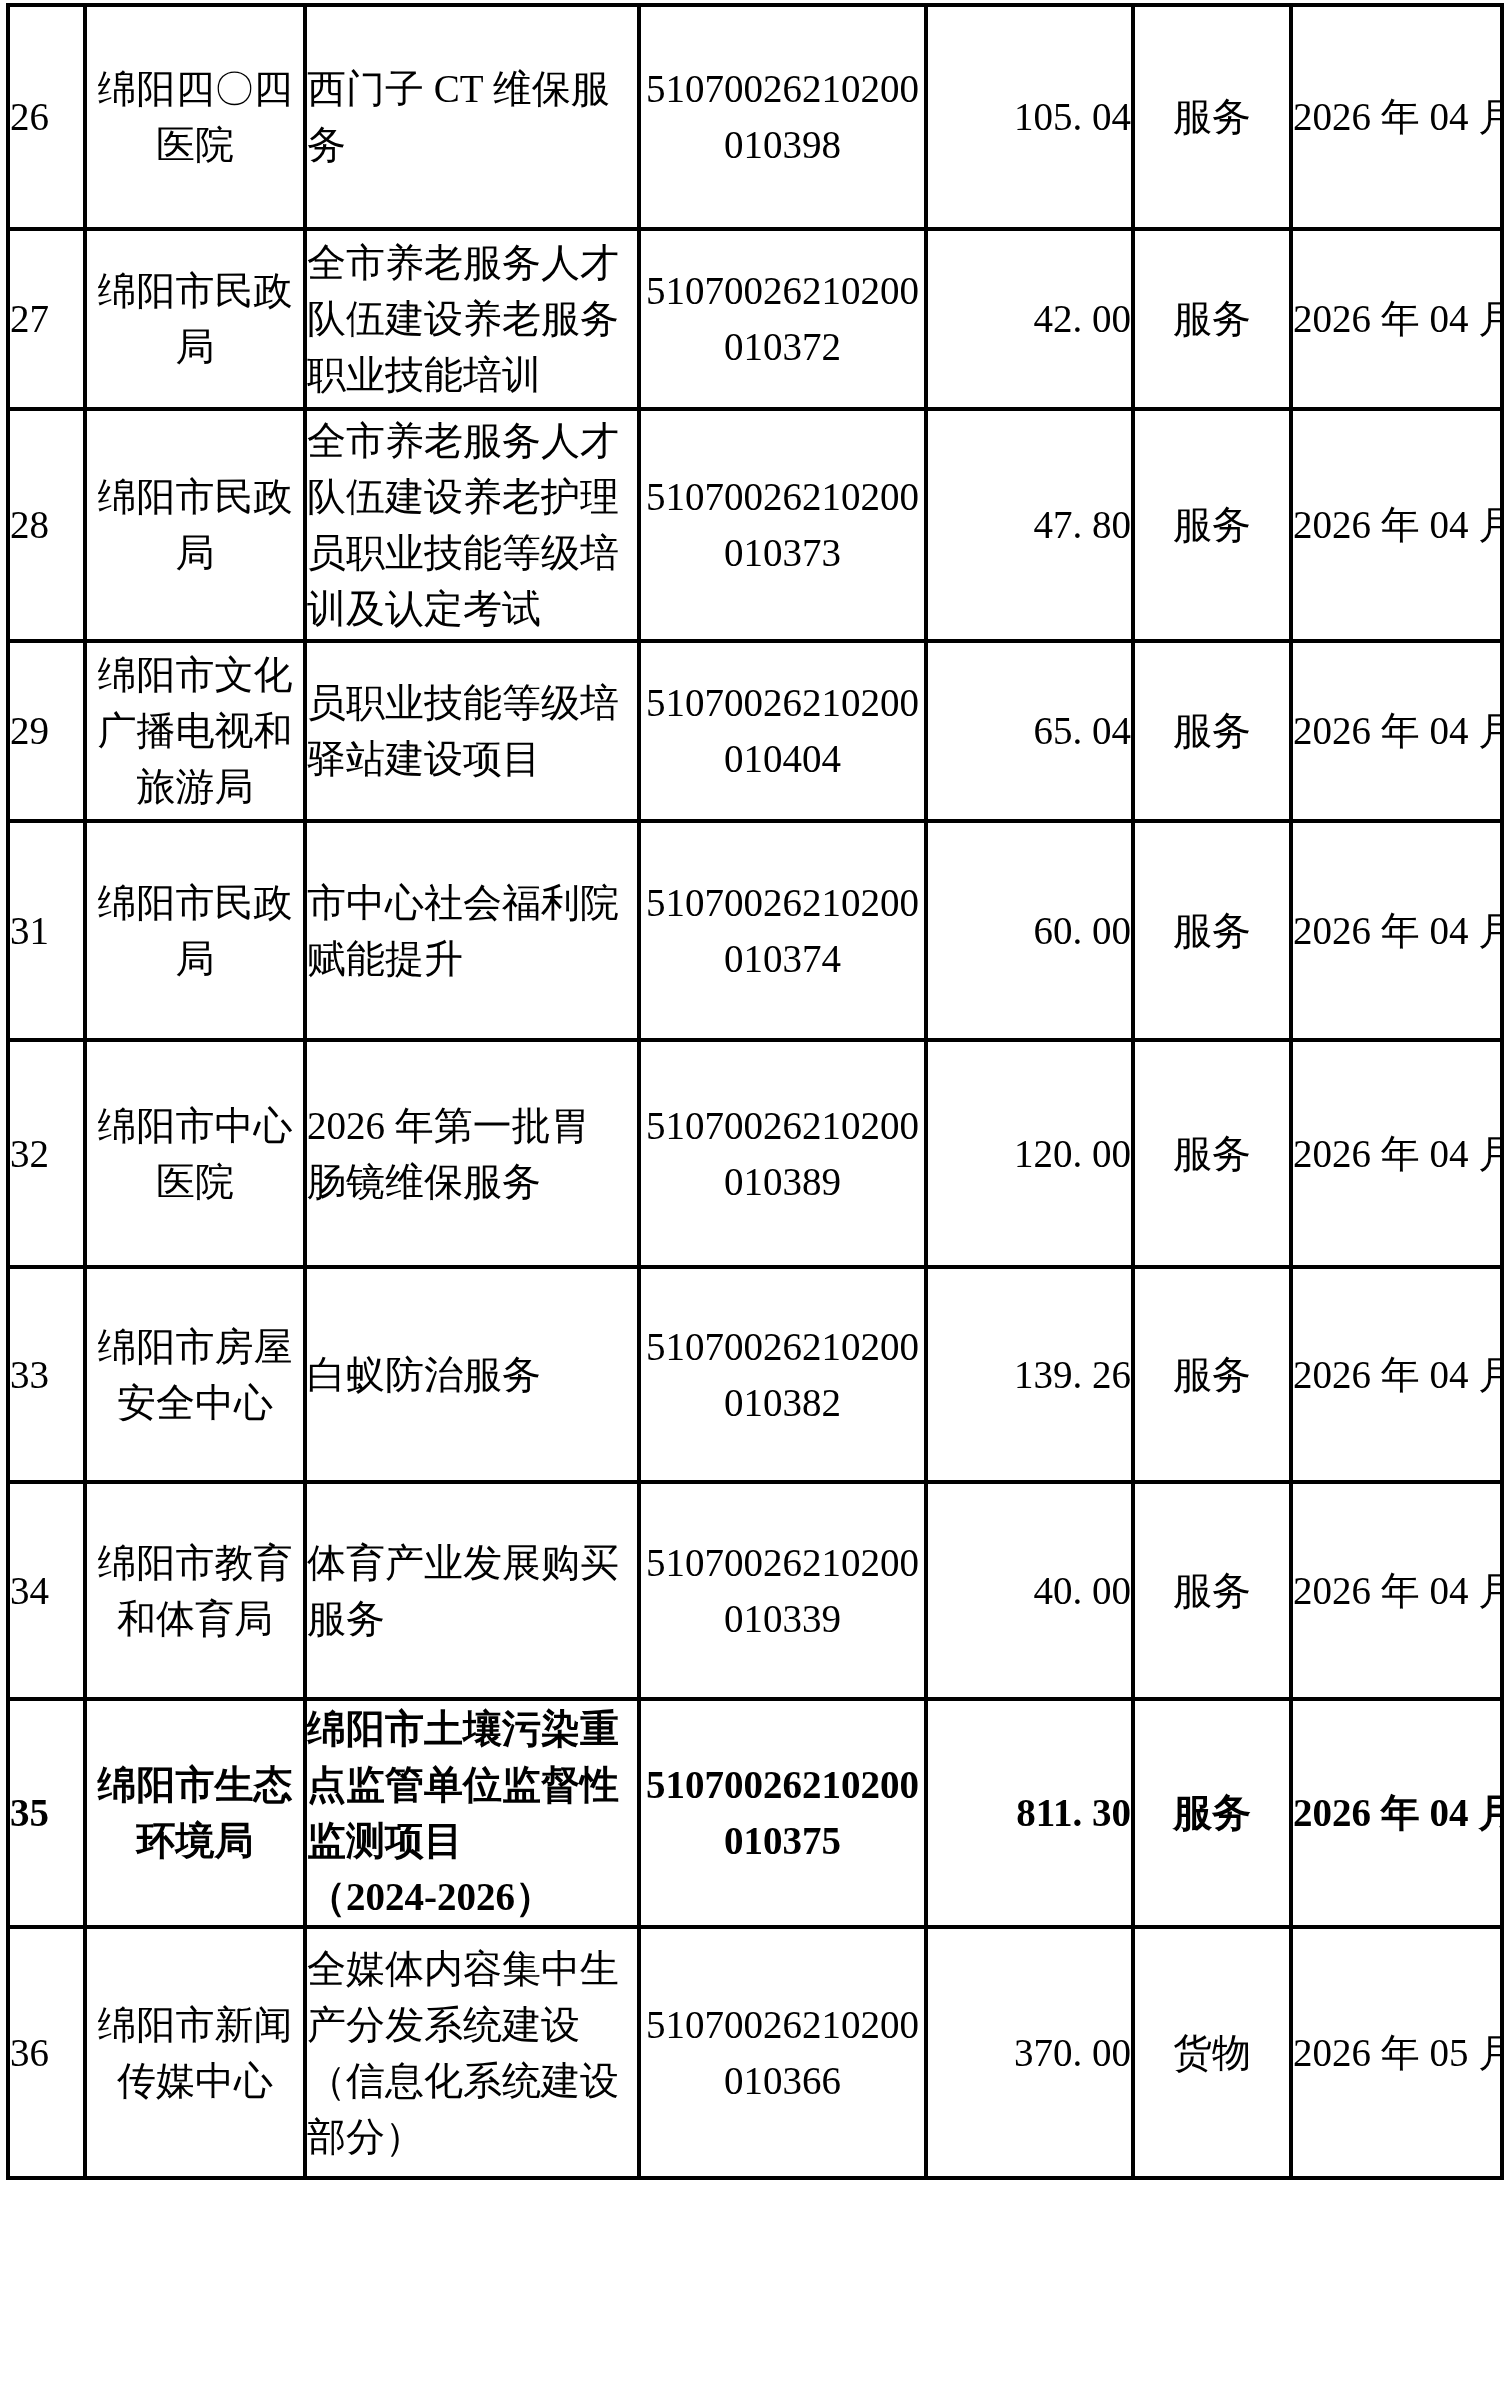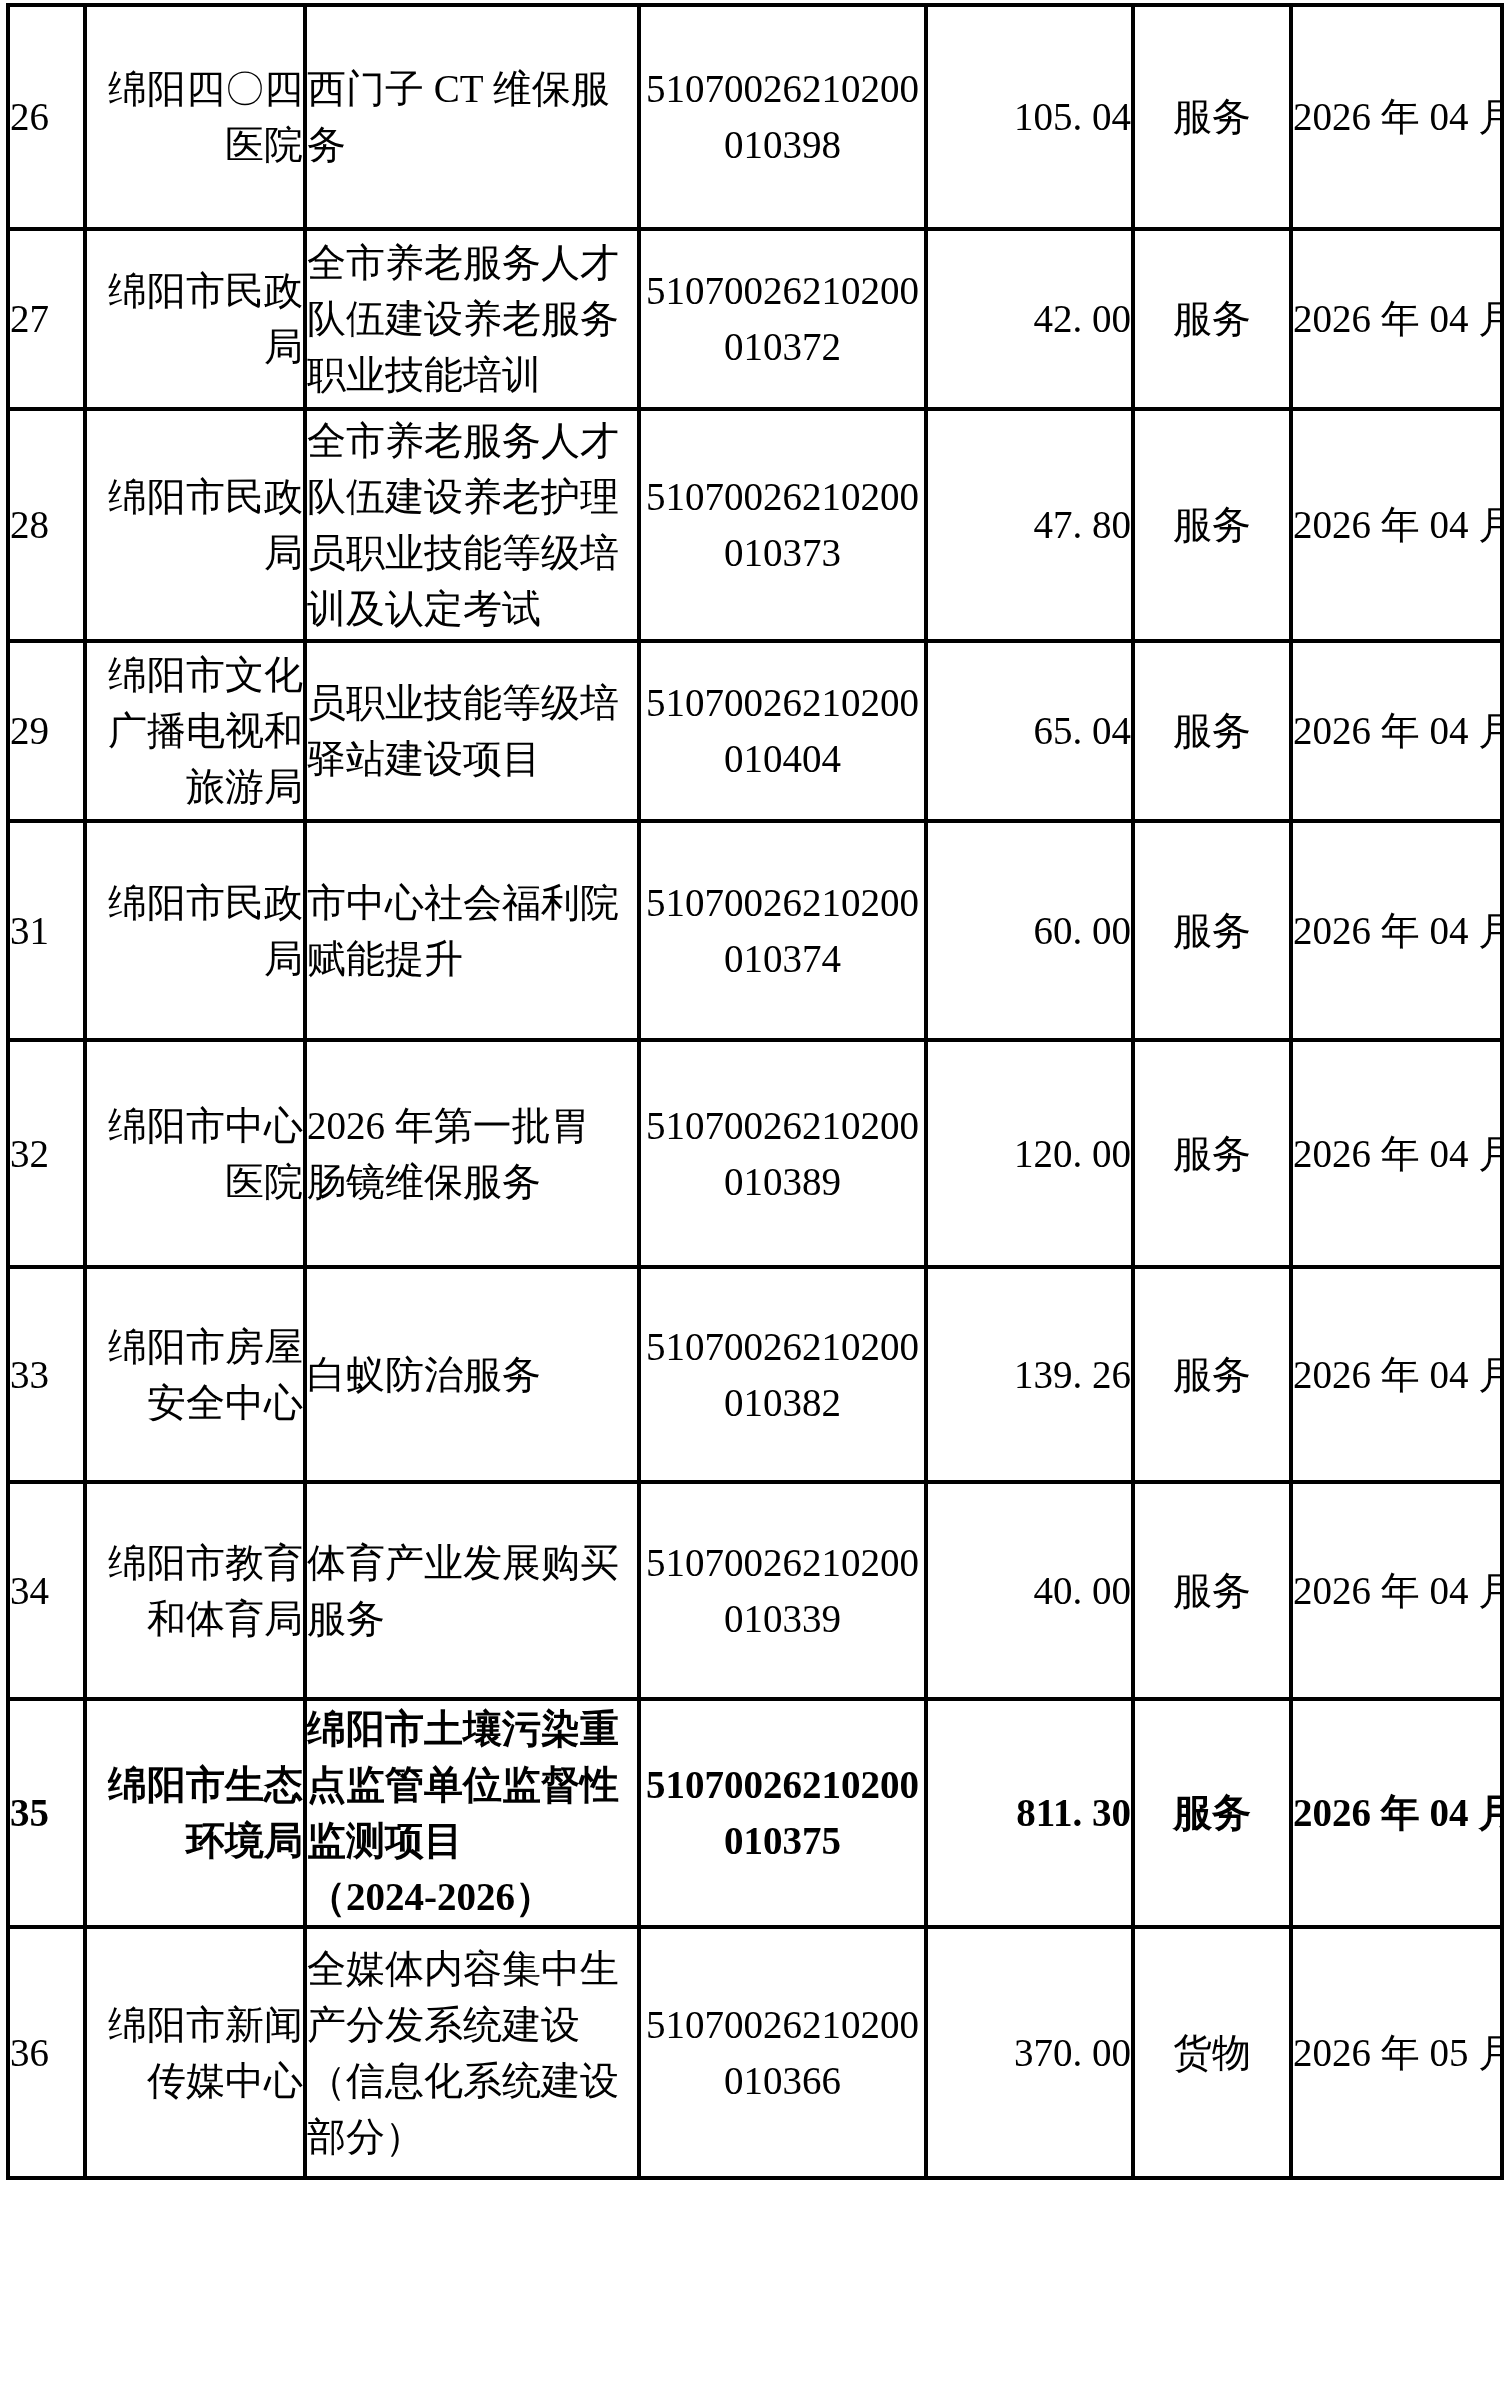--- a/index.html
+++ b/index.html
@@ -31,21 +31,21 @@
   
   col.w-no   { width: 77px;  }
   col.w-org  { width: 220px; }
   col.w-proj { width: 334px; }
   col.w-pnum { width: 287px; }
   col.w-amt  { width: 207px; }
   col.w-type { width: 158px; }
   col.w-date { width: 211px; }
   
   td.c-no   { white-space: nowrap; }
-  td.c-org  { text-align: right; padding-left: 5.1px; padding-right: 1.7px; white-space: pre; }
+  td.c-org  { text-align: center; padding-left: 5.1px; padding-right: 1.7px; white-space: pre; }
   td.c-proj { text-align: left; padding-left: 5.1px; padding-right: 1.7px; white-space: pre; }
   td.c-pnum { text-align: center; white-space: pre; }
   td.c-amt  { text-align: right; padding-right: 6px; white-space: nowrap; }
   td.c-type { text-align: center; white-space: nowrap; }
   td.c-date { text-align: left; white-space: nowrap; margin-left: 36px; }
   
   tbody tr:nth-child(1)  { height: 224px; }
   tbody tr:nth-child(2)  { height: 180px; }
   tbody tr:nth-child(3)  { height: 232px; }
   tbody tr:nth-child(4)  { height: 180px; }

